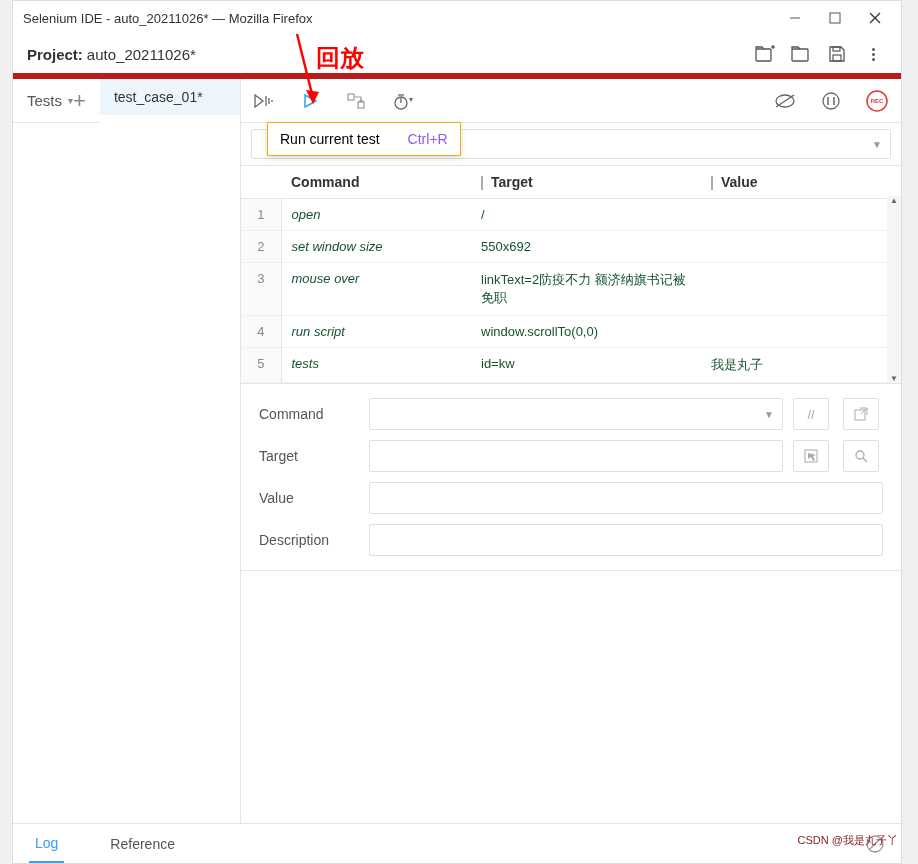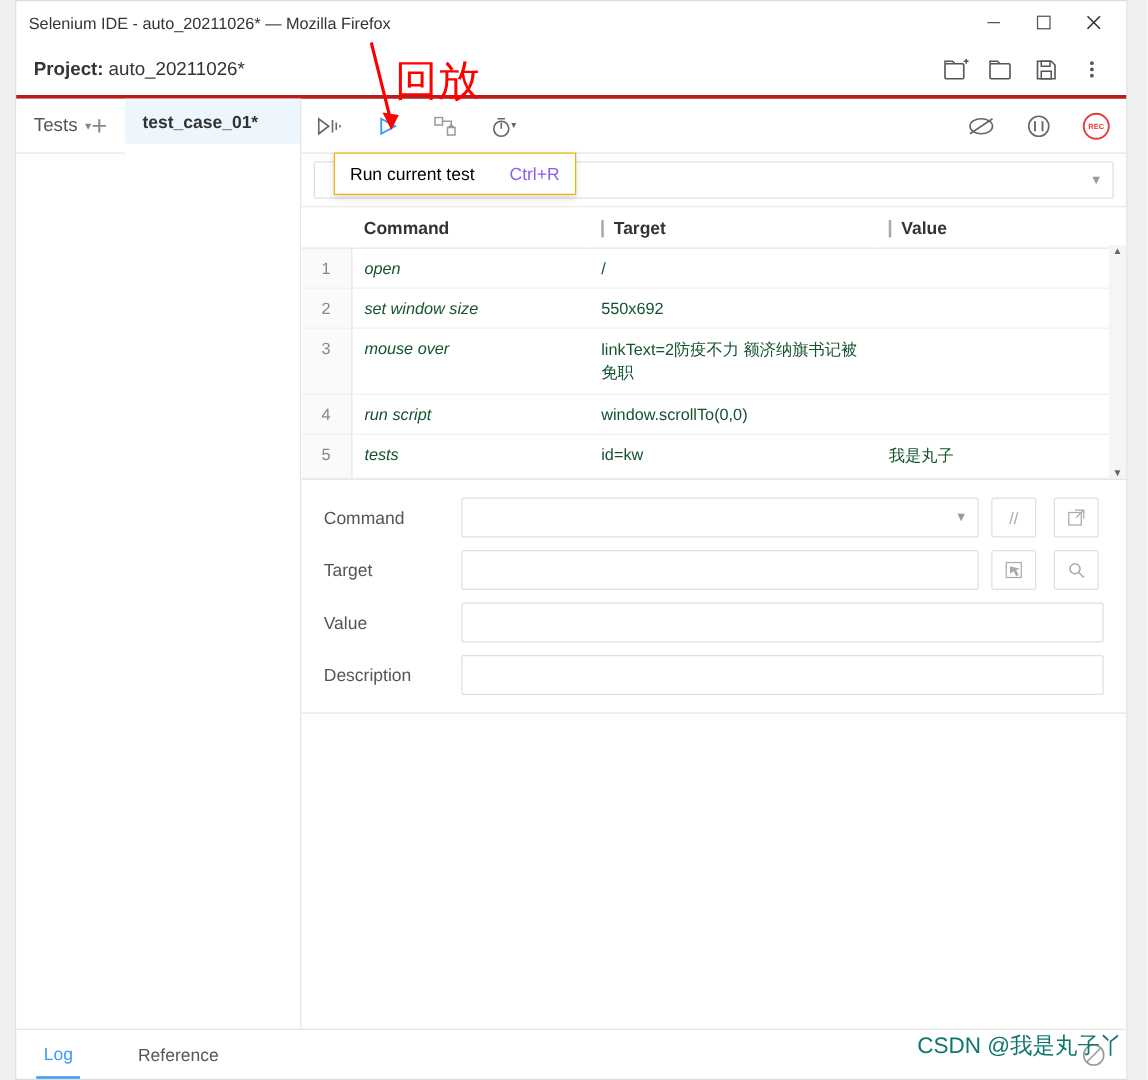--- a/index.html
+++ b/index.html
@@ -1,38 +1,38 @@
 <!DOCTYPE html>
 <html><head>
 <meta charset="utf-8">
 <style>
   * { box-sizing: border-box; margin: 0; padding: 0; font-family: Arial, "Microsoft YaHei", sans-serif; }
   body { background: #f0f0f0; width: 918px; height: 864px; position: relative; }
   .window { position: absolute; left: 12px; top: 0; width: 890px; height: 864px; background: #fff; border: 1px solid #ddd; display: flex; flex-direction: column; }
   .titlebar { height: 34px; display: flex; align-items: center; padding: 0 6px 0 10px; font-size: 13px; color: #333; }
   .titlebar .spacer { flex: 1; }
   .titlebar .wbtn { width: 40px; height: 28px; display: flex; align-items: center; justify-content: center; color: #555; }
-  .projectbar { height: 44px; display: flex; align-items: center; padding: 0 14px; border-bottom: 3px solid #b91c1c; }
+  .projectbar { height: 44px; display: flex; align-items: center; padding: 0 14px; border-bottom: 6px solid #b91c1c; }
   .projectbar b { font-size: 15px; color: #333; margin-right: 4px; }
   .projectbar .pname { font-size: 15px; color: #333; }
   .projectbar .spacer { flex: 1; }
   .pbtn { width: 28px; height: 28px; margin-left: 8px; display: flex; align-items: center; justify-content: center; color: #555; }
   .dots span { display:block;width:3px;height:3px;background:#555;border-radius:50%;margin:2px 0;}
-  .annot { position: absolute; color: #ff0000; font-size: 34px; font-weight: 400; pointer-events: none; }
+  .annot { position: absolute; color: #ff0000; font-size: 24px; font-weight: 700; pointer-events: none; }
   .arrow { position: absolute; pointer-events: none; }
   .mainrow { flex: 1; display: flex; min-height: 0; }
   .sidebar { width: 228px; border-right: 1px solid #e5e5e5; display: flex; flex-direction: row; background: #fff; }
   .side-head { height: 44px; display: flex; align-items: center; padding: 0 14px; font-size: 15px; color: #555; border-bottom: 1px solid #e5e5e5; }
   .side-head .sp { flex:1; }
   .side-head .plus { font-size: 22px; color: #888; font-weight: 300; }
   .chev { margin-left:6px; font-size:10px; color:#888;}
   .search { padding: 6px 8px; border-bottom: 1px solid #e5e5e5; }
   .search input { width: 100%; height: 28px; border: 1px solid #e0e0e0; background:#f5f5f5; padding: 0 8px; font-size: 12px; color: #888; font-style: italic; }
   .testlist { flex: 1; }
-  .testitem { padding: 10px 14px; font-size: 14px; color: #333; background: #eef6fd; font-weight: bold; }
+  .testitem { padding: 10px 14px; font-size: 14px; color: #333; background: #eef6fd; }
   .content { flex: 1; display: flex; flex-direction: column; min-width: 0; }
   .toolbar { height: 44px; display: flex; align-items: center; padding: 0 10px; border-bottom: 1px solid #e5e5e5; gap: 18px; }
   .toolbar .tbtn { width: 28px; height: 28px; display: flex; align-items: center; justify-content: center; position: relative; }
   .toolbar .sp { flex: 1; }
   .tooltip { position: absolute; top: 35px; left: -46px; background: #fff; border: 1px solid #eab308; box-shadow: 0 2px 6px rgba(0,0,0,0.15); padding: 8px 12px; font-size: 14px; white-space: nowrap; z-index: 10; display: flex; gap: 28px; margin-left: 16px; }
   .tooltip .kb { color: #8b5cf6; }
   .urlbar { padding: 6px 10px; border-bottom: 1px solid #e5e5e5; }
   .urlbar .combo { height: 30px; border: 1px solid #e0e0e0; border-radius: 2px; display:flex; align-items:center; justify-content:flex-end; padding:0 8px; color:#999; font-size:10px; }
   .tablewrap { flex: 0 0 auto; border-bottom: 1px solid #e5e5e5; position: relative; }
   table.cmds { width: 100%; border-collapse: collapse; table-layout: fixed; }
@@ -44,21 +44,21 @@
   .scrollbar { position:absolute; right:0; top:30px; bottom:0; width:14px; background:#f5f5f5; display:flex; flex-direction:column; align-items:center; justify-content:space-between; font-size:8px; color:#666;}
   .editor { padding: 14px 18px; display: grid; grid-template-columns: 100px 1fr 40px 40px; gap: 10px; align-items: center; border-bottom: 1px solid #e5e5e5; }
   .editor label { font-size: 14px; color: #555; }
   .editor input, .editor .sel { height: 32px; border: 1px solid #e0e0e0; border-radius: 2px; padding: 0 8px; font-size: 13px; width:100%; }
   .editor .sel { display:flex; align-items:center; justify-content:flex-end; color:#999; font-size:10px;}
   .editor .ibtn { width:36px; height:32px; border:1px solid #e0e0e0; border-radius:2px; display:flex; align-items:center; justify-content:center; color:#aaa; font-size:13px;}
   .tabs { height: 40px; display:flex; align-items:center; padding:0 16px; gap:40px; border-top:1px solid #e5e5e5;text-align:right;}
   .tab { font-size:14px; color:#555; padding:10px 6px; }
   .tab.active { color:#3b99fc; border-bottom:2px solid #3b99fc; }
   .tabs .sp { flex:1; }
-  .watermark { position:absolute; right:20px; bottom:16px; color:#0f766e; font-size:18px; }
+  .watermark { position:absolute; right:20px; bottom:16px; color:#7f1d1d; font-size:11px; }
   svg { display:block; }
 </style>
 </head>
 <body>
 
 <div class="window">
 
   <div class="titlebar">
     <span>Selenium IDE - auto_20211026* — Mozilla Firefox</span>
     <div class="spacer"></div>

